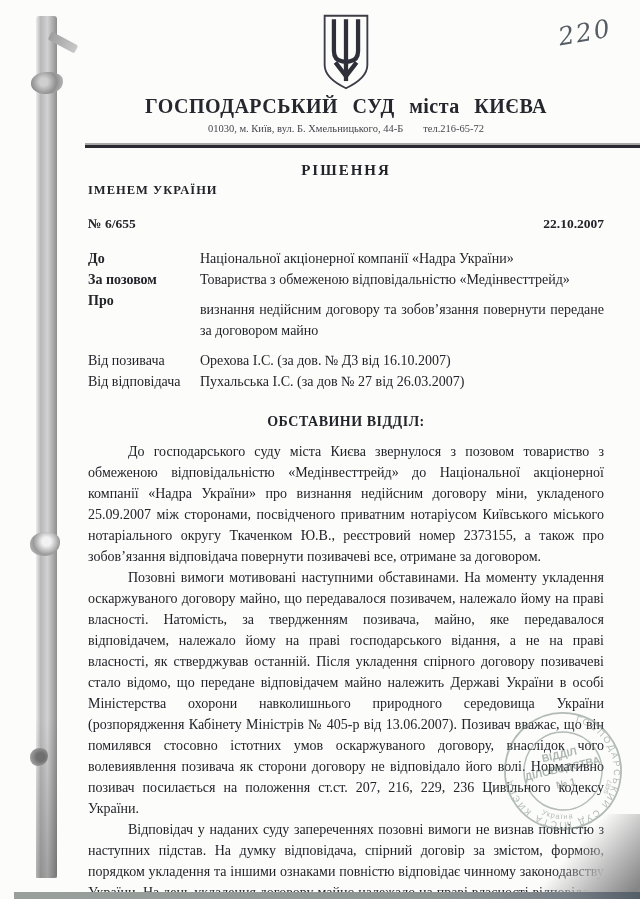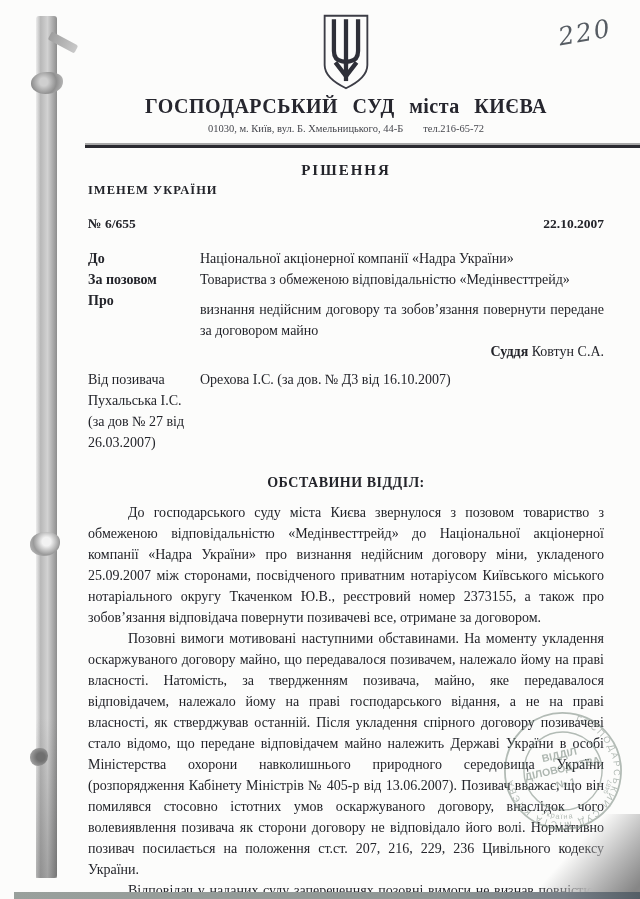--- a/index.html
+++ b/index.html
@@ -131,31 +131,28 @@
     <div class="case-row">
       <span class="label">За позовом</span>
       <span class="value">Товариства з обмеженою відповідальністю «Медінвесттрейд»</span>
     </div>
     <div class="case-row">
       <span class="label">Про</span>
       <span class="value justify">визнання недійсним договору та зобов’язання повернути передане за договором майно</span>
     </div>
   </div>
 
-  <div class="judge-line">
-    <span class="judge-label">Суддя</span>
-    <span>Ковтун С.А.</span>
-  </div>
 
   <div class="reps">
     <div class="rep-row">
       <span>Від позивача</span>
       <span>Орехова І.С. (за дов. № Д3 від 16.10.2007)</span>
     </div>
     <div class="rep-row">
+      <span>Від відповідача</span>
       <span>Пухальська І.С. (за дов № 27 від 26.03.2007)</span>
     </div>
   </div>
 
   <div class="facts-heading">ОБСТАВИНИ ВІДДІЛ:</div>
 
   <div class="facts-body">
     <p>До господарського суду міста Києва звернулося з позовом товариство з обмеженою відповідальністю «Медінвесттрейд» до Національної акціонерної компанії «Надра України» про визнання недійсним договору міни, укладеного 25.09.2007 між сторонами, посвідченого приватним нотаріусом Київського міського нотаріального округу Ткаченком Ю.В., реєстровий номер 2373155, а також про зобов’язання відповідача повернути позивачеві все, отримане за договором.</p>
     <p>Позовні вимоги мотивовані наступними обставинами. На моменту укладення оскаржуваного договору майно, що передавалося позивачем, належало йому на праві власності. Натомість, за твердженням позивача, майно, яке передавалося відповідачем, належало йому на праві господарського відання, а не на праві власності, як стверджував останній. Після укладення спірного договору позивачеві стало відомо, що передане відповідачем майно належить Державі України в особі Міністерства охорони навколишнього природного середовища України (розпорядження Кабінету Міністрів № 405-р від 13.06.2007). Позивач вважає, що він помилявся стосовно істотних умов оскаржуваного договору, внаслідок чого волевиявлення позивача як сторони договору не відповідало його волі. Нормативно позивач посилається на положення ст.ст. 207, 216, 229, 236 Цивільного кодексу України.</p>
     <p>Відповідач у наданих суду запереченнях позовні вимоги не визнав повністю з наступних підстав. На думку відповідача, спірний договір за змістом, формою, порядком укладення та іншими ознаками повністю відповідає чинному законодавству України. На день укладення договору майно належало на праві власності відповідачу, у зв’язку з чим сторона мала законне право на</p>

